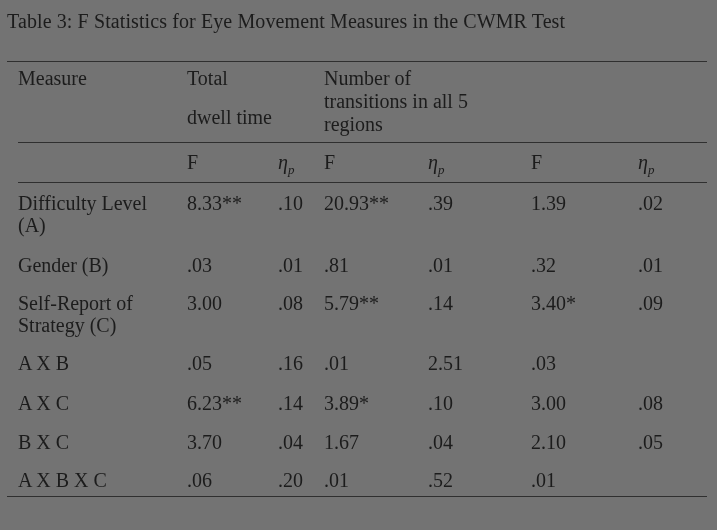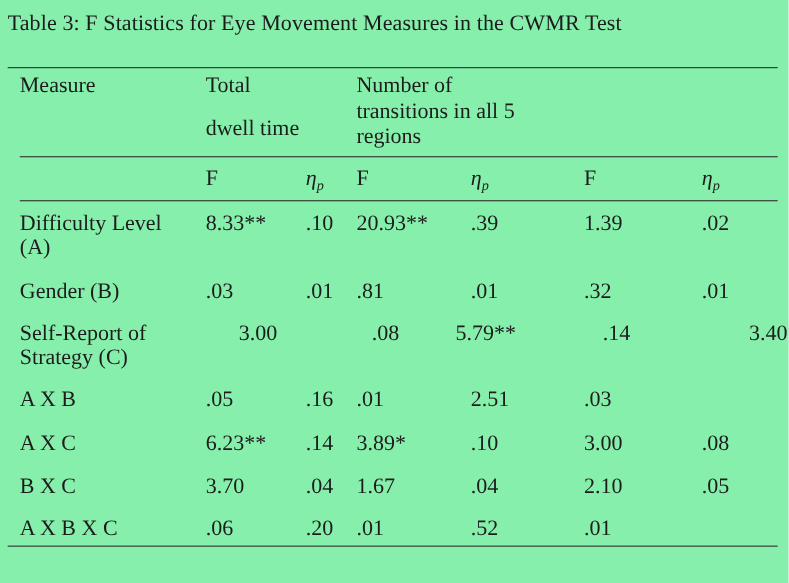--- a/index.html
+++ b/index.html
@@ -1,21 +1,21 @@
 <!DOCTYPE html>
 <html><head>
 <meta charset="utf-8">
 <style>
   * { margin: 0; padding: 0; box-sizing: border-box; }
   html, body { background: #ffffff; }
   .page {
     position: relative;
     width: 717px;
     height: 530px;
-    background: #86efac;
+    background: #737373;
     color: #1c1c1c;
     font-family: "Liberation Serif", "DejaVu Serif", serif;
     font-size: 20px;
     overflow: hidden;
   }
   .caption {
     margin: 8px 0 0 7px;
     line-height: 26px;
     letter-spacing: 0.1px;
   }
@@ -40,21 +40,21 @@
   }
   .row.sub {
     height: 40px;
     padding-top: 8px;
     border-bottom: 1.5px solid #2f2f2f;
     line-height: 22px;
   }
   .row.data { line-height: 22px; padding-top: 9px; }
   .row.r1 { height: 62px; }
   .row.r2 { height: 38px; }
-  .row.r3 { height: 60px; gap: 30px; }
+  .row.r3 { height: 60px; }
   .row.r4 { height: 40px; }
   .row.r5 { height: 39px; }
   .row.r6 { height: 38px; }
   .row.r7 { height: 36px; }
   .cell { text-align: left; }
   .cell.measure { max-width: 150px; }
   .cell.g2 { max-width: 180px; }
   .cell.g3 { max-width: 165px; }
   .blk { display: block; }
   .g1l2 { margin-top: 15.5px; }

